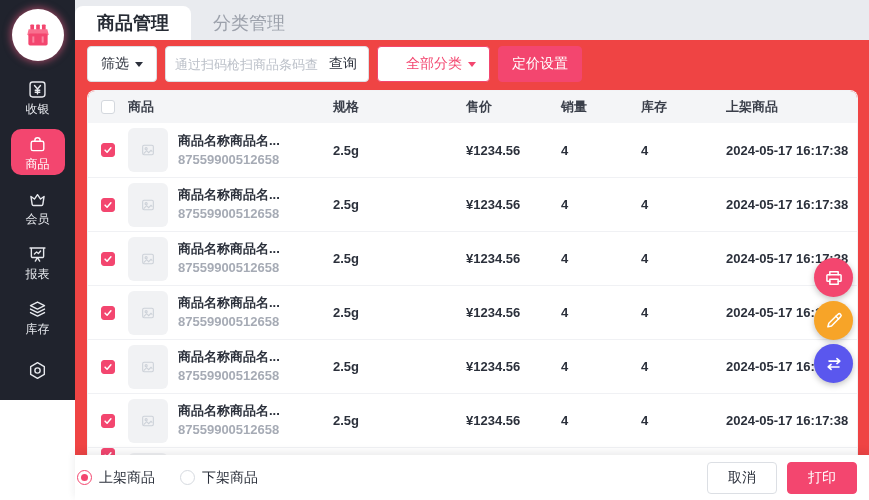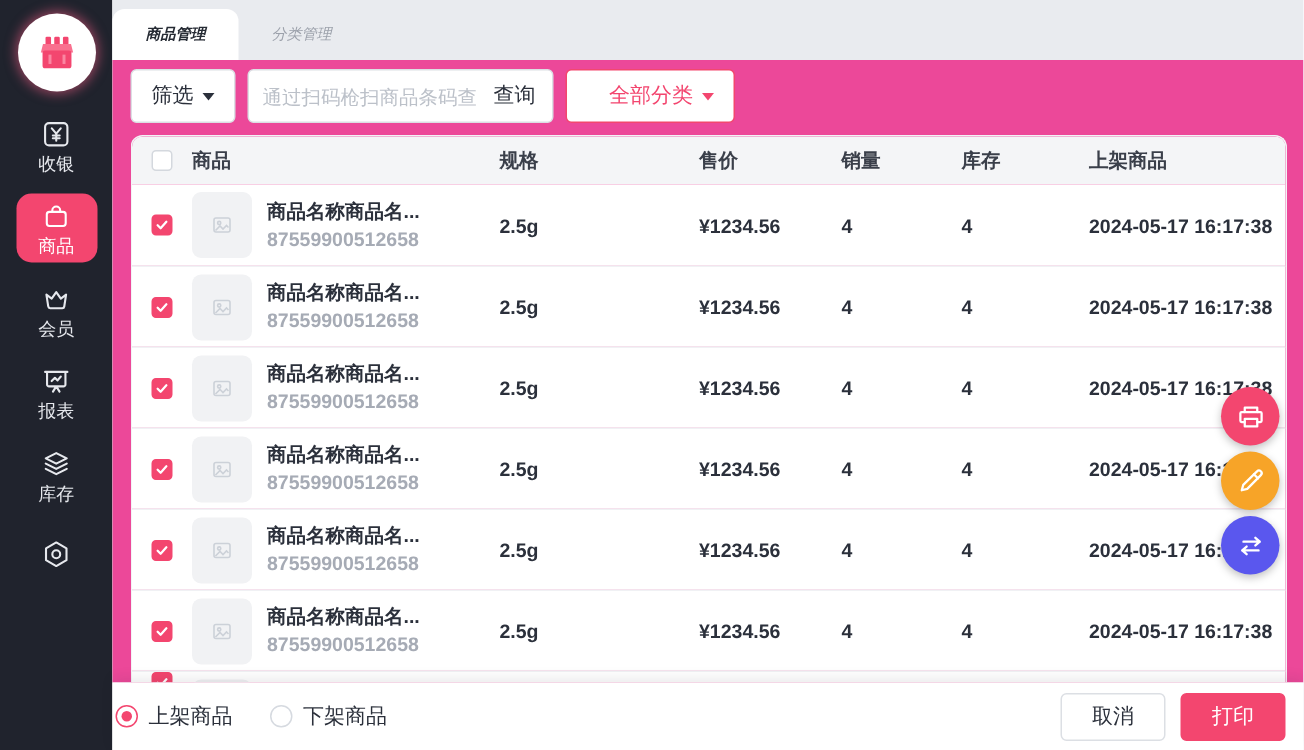--- a/index.html
+++ b/index.html
@@ -4,21 +4,21 @@
 <style>
   * { margin:0; padding:0; box-sizing:border-box; }
   html,body { width:869px; height:500px; overflow:hidden; }
   body {
     font-family:"Liberation Sans","DejaVu Sans",sans-serif;
     display:flex; background:#fff; color:#2b303b;
   }
 
   
   .sidebar {
-    width:75px; flex:0 0 75px; background:#20232d; height:500px;
+    width:75px; flex:0 0 75px; background:#20232d; height:400px;
     display:flex; flex-direction:column; align-items:center;
   }
   .logo {
     width:52px; height:52px; border-radius:50%; background:#fff;
     margin-top:9px; display:flex; align-items:center; justify-content:center;
     box-shadow:0 0 7px 2px rgba(246,93,134,.5);
   }
   .logo svg { width:34px; height:34px; }
   .nav { display:flex; flex-direction:column; align-items:center; gap:9px; margin-top:13px; }
   .nav-item {
@@ -28,24 +28,24 @@
   .nav-item .nav-label { font-size:12px; line-height:1; }
   .nav-item svg { width:21px; height:21px; display:block; }
   .nav-item.active { background:#f3466f; color:#fff; }
   .gear-item { margin-top:12px; width:54px; height:40px; display:flex; align-items:center; justify-content:center; color:#e6e8ed; cursor:pointer; }
   .gear-item svg { width:21px; height:21px; }
 
   
   .main { flex:1; display:flex; flex-direction:column; position:relative; background:#fff; }
 
   .tabbar { height:40px; background:#e9ebef; display:flex; align-items:flex-end; flex:0 0 40px; }
-  .tab { height:34px; display:flex; align-items:center; padding:0 22px; font-size:10px; color:#9ca1ab; cursor:pointer;font-style:italic; }
+  .tab { height:34px; display:flex; align-items:center; padding:0 22px; font-size:18px; color:#9ca1ab; cursor:pointer; }
   .tab.active { background:#fff; border-radius:8px 8px 0 0; color:#262b34; font-weight:bold; }
 
-  .content { flex:1; padding:6px 11px 0 12px; background:#ec4899; overflow:hidden; }
+  .content { flex:1; padding:6px 11px 0 12px; background:#ef4444; overflow:hidden; }
 
   .toolbar { display:flex; gap:8px; margin-bottom:8px; }
   .btn {
     height:36px; border:1px solid #dcdfe4; border-radius:4px; background:#fff;
     display:inline-flex; align-items:center; justify-content:center;
     padding:0 13px; font-size:14px; color:#2b303b; cursor:pointer;
     font-family:inherit;
   }
   .caret { width:0; height:0; border-left:4px solid transparent; border-right:4px solid transparent; border-top:5px solid currentColor; margin-left:6px; }
   .search {
@@ -200,20 +200,21 @@
         <span class="caret"></span>
       </button>
       <div class="search">
         <input type="text" placeholder="通过扫码枪扫商品条码查询" style="">
         <span class="go">查询</span>
       </div>
       <button class="btn outline-pink">
         <span>全部分类</span>
         <span class="caret"></span>
       </button>
+      <button class="btn solid-pink">定价设置</button>
     </div>
 
     <div class="table-wrap">
       <div class="thead">
         <div class="cell-check">
           <span class="checkbox"></span>
         </div>
         <div>商品</div>
         <div>规格</div>
         <div>售价</div>

